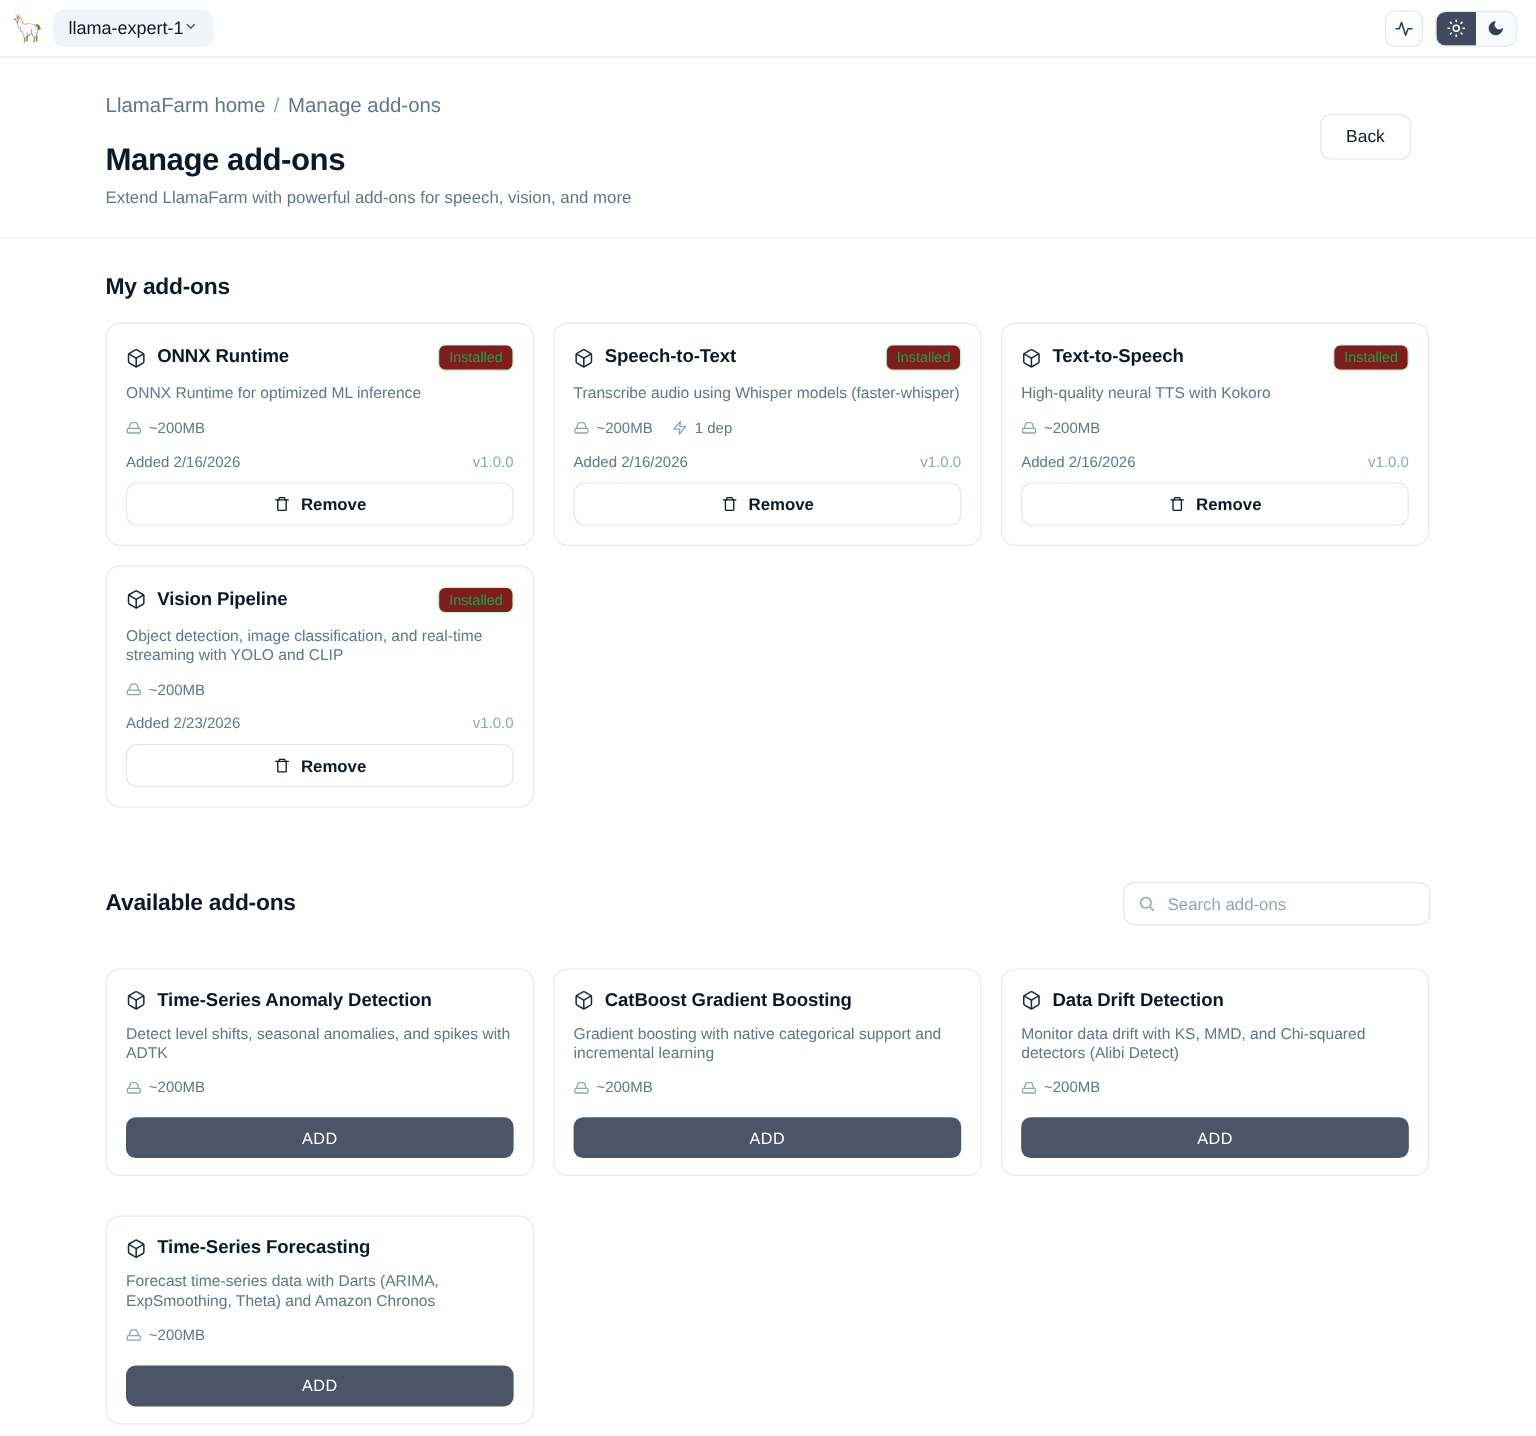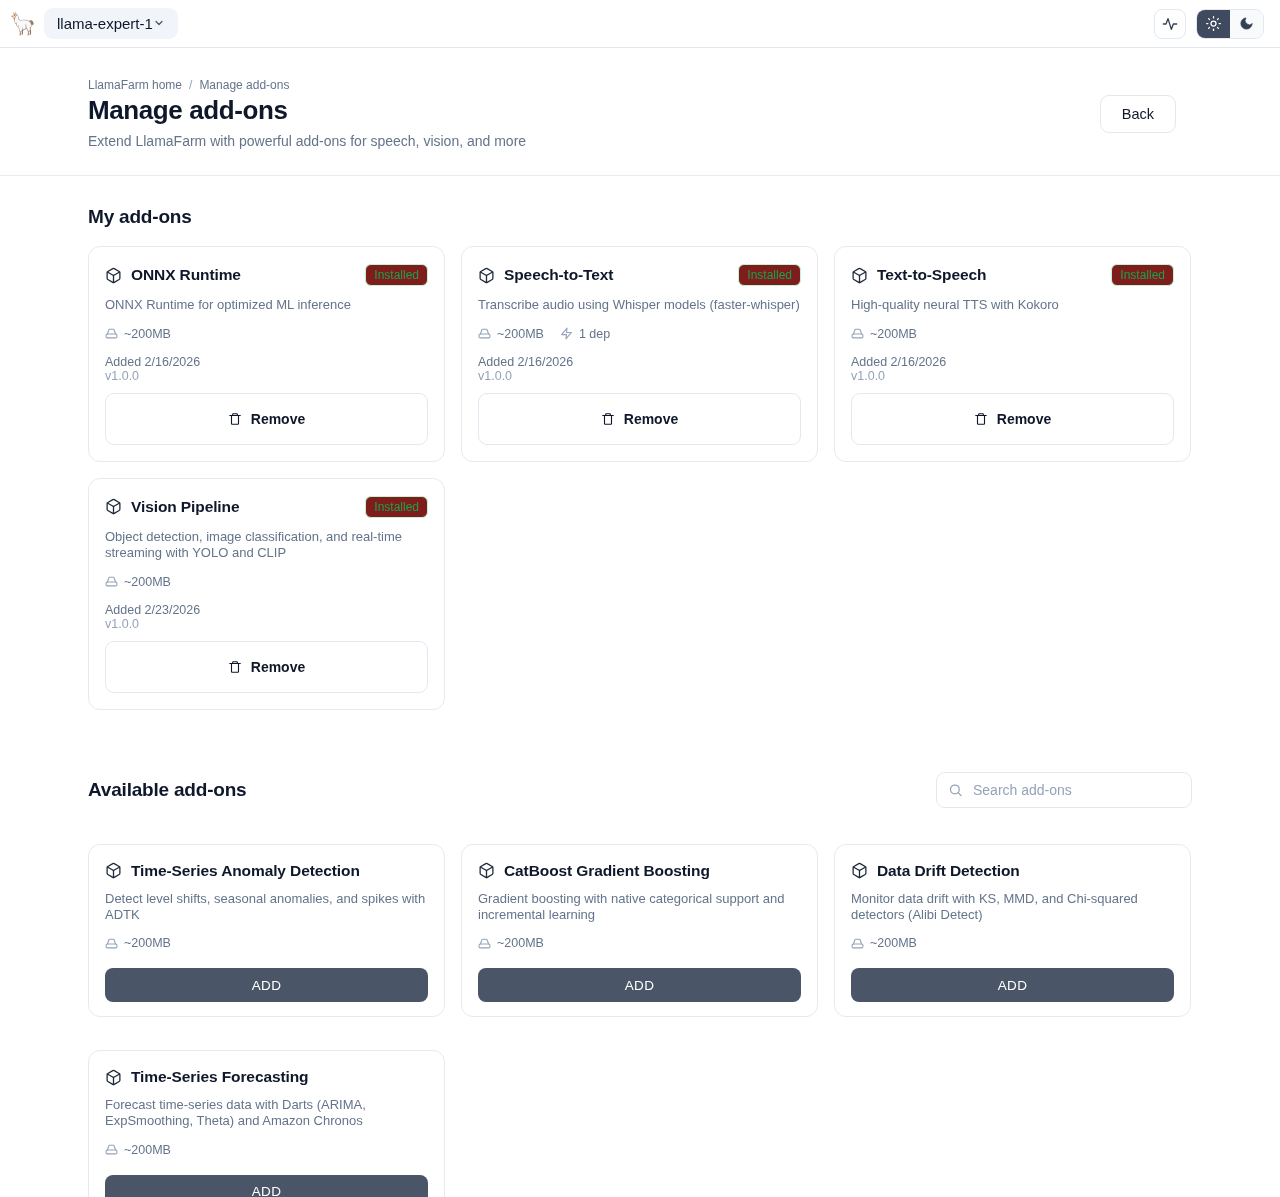--- a/index.html
+++ b/index.html
@@ -80,26 +80,26 @@
     color: #ffffff;
   }
 
   
   .page-header {
     padding: 30px 88px 26px 88px;
     border-bottom: 1px solid #e8ecf1;
     position: relative;
   }
   .breadcrumb {
-    font-size: 12px;
+    font-size: 17px;
     color: #64748b;
     display: flex;
     align-items: center;
     gap: 7px;
-    margin-bottom: 3px;
+    margin-bottom: 20px;
   }
   .breadcrumb a {
     color: #64748b;
     text-decoration: none;
     cursor: pointer;
   }
   .breadcrumb .sep { color: #94a3b8; }
   .breadcrumb .current { color: #64748b; }
   .page-title {
     font-size: 26px;
@@ -232,27 +232,26 @@
   }
   .meta-item svg { color: #94a3b8; flex: 0 0 auto; }
 
   .footer-row {
     display: flex;
     align-items: baseline;
     justify-content: space-between;
     font-size: 12.5px;
     color: #64748b;
     margin-bottom: 10px;
-    flex-direction: column;
   }
   .version { color: #94a3b8; }
 
   .btn-remove {
     width: 100%;
-    height: 52px;
+    height: 36px;
     border: 1px solid #e2e8f0;
     border-radius: 9px;
     background: #fff;
     color: #0f172a;
     font-size: 14px;
     font-weight: 600;
     font-family: inherit;
     cursor: pointer;
     display: flex;
     align-items: center;

